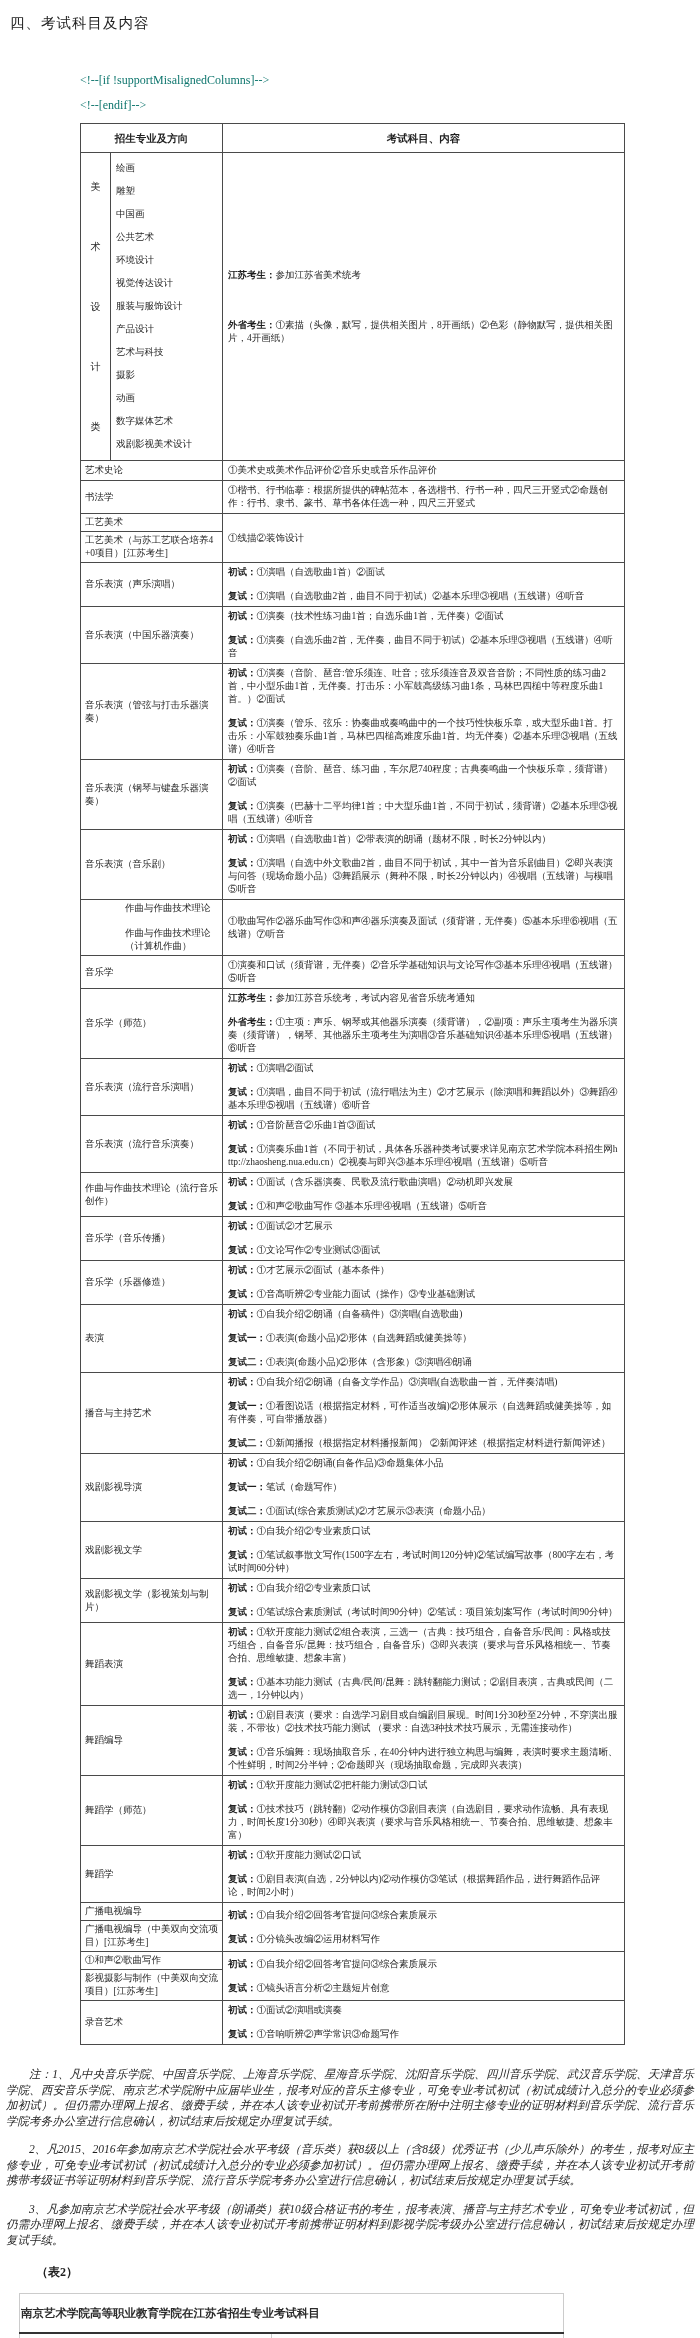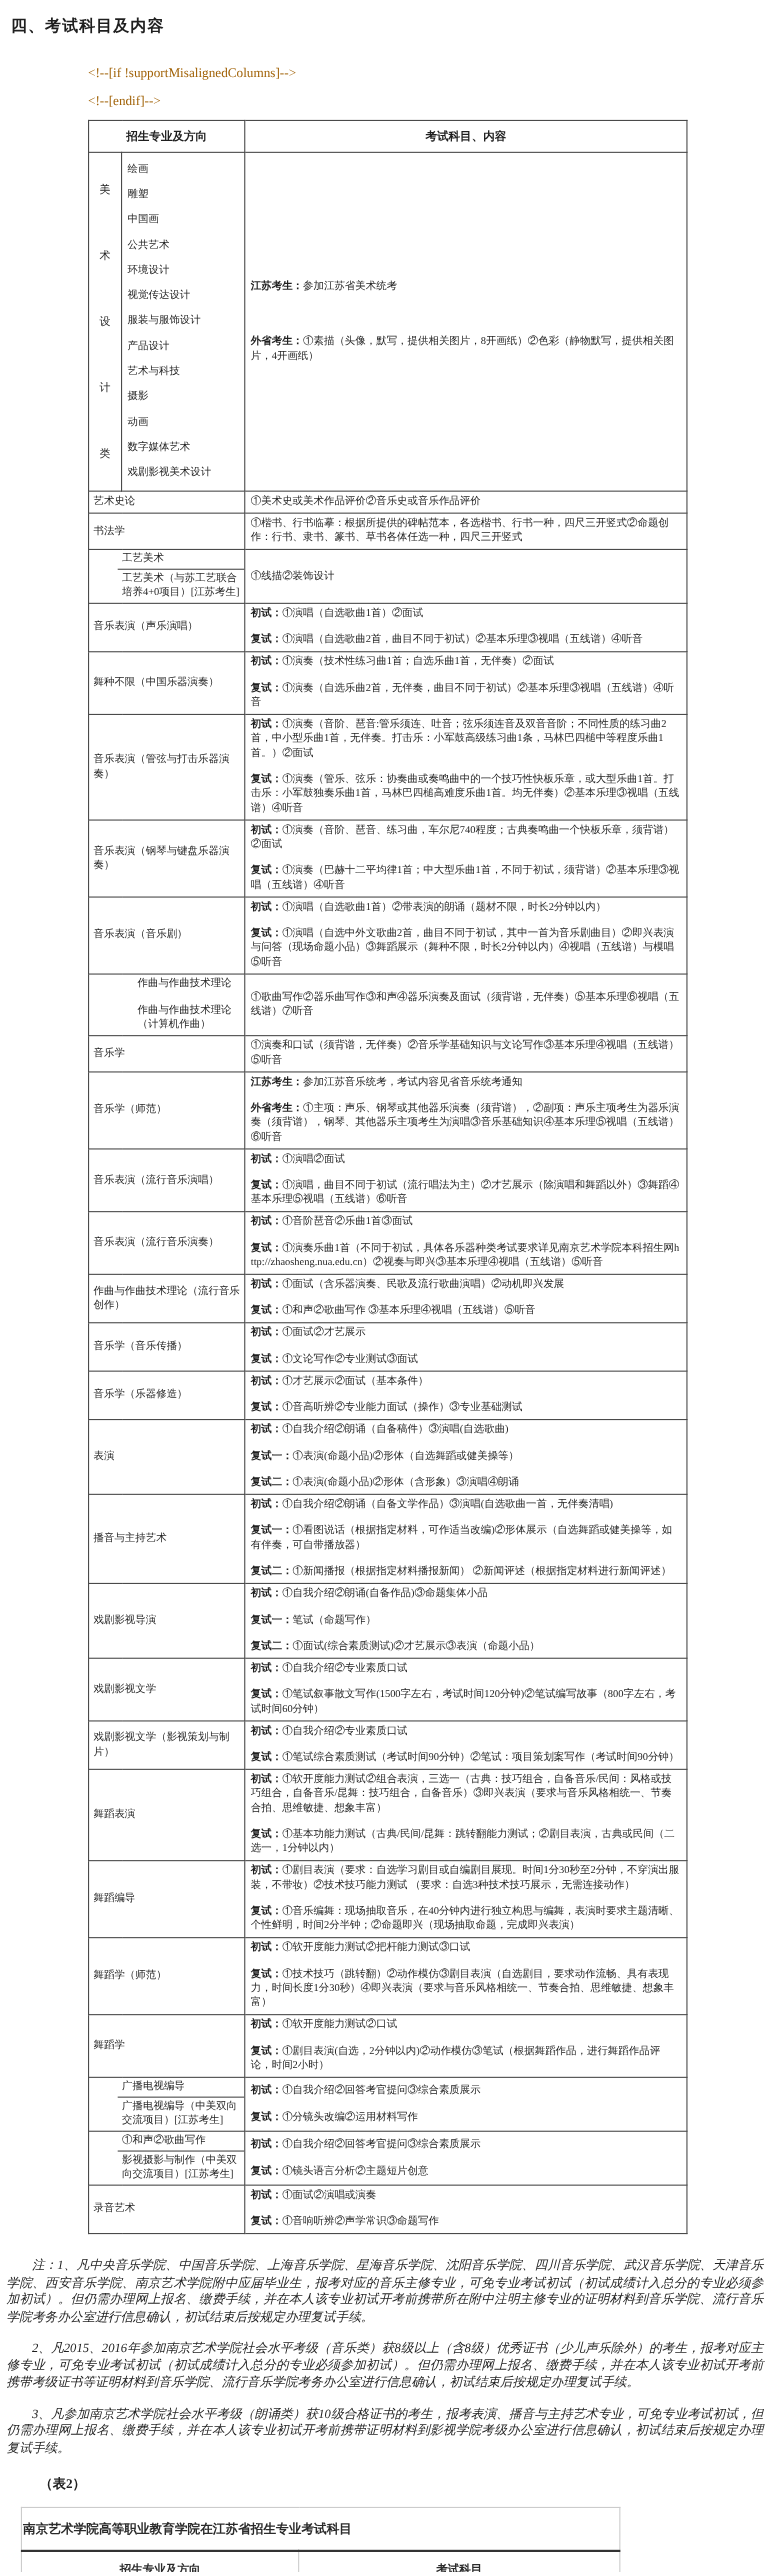--- a/index.html
+++ b/index.html
@@ -1,36 +1,36 @@
 <!DOCTYPE html>
 <html><head>
 <meta charset="utf-8">
 <style>
   html,body{margin:0;padding:0;background:#ffffff;}
   body{width:700px;font-family:"Liberation Serif","DejaVu Serif",serif;color:#1f1f1f;}
   .page{position:relative;width:700px;padding:10px 0 14px 0;box-sizing:border-box;}
-  .doc-title{font-size:14.5px;font-weight:bold;margin:4px 0 26px 10px;letter-spacing:1px;}
-  .comments{margin-left:80px;font-size:12px;color:#a16207;}
+  .doc-title{font-size:14.5px;font-weight:normal;margin:4px 0 40px 10px;letter-spacing:1px;}
+  .comments{margin-left:80px;font-size:12px;color:#0f766e;}
   .comments p{margin:0 0 10px 0;}
   
   table{border-collapse:collapse;}
   .t1{margin:6px 0 0 80px;width:545px;table-layout:fixed;font-size:9.5px;line-height:13px;}
   .t1 th,.t1 td{border:1px solid #4a4a4a;vertical-align:middle;word-break:break-all;}
   .t1 th{font-size:10.5px;font-weight:bold;text-align:center;height:24px;padding:2px;}
   .col-vert{width:30px;}
   .col-majors{width:112px;}
   .vert-cell{text-align:center;padding:0;}
   .vert-wrap{display:flex;flex-direction:column;justify-content:space-around;align-items:center;height:100%;min-height:300px;font-size:10px;}
   .majors-cell{padding:4px 2px 4px 5px;vertical-align:top;}
   .major-line{line-height:23px;white-space:nowrap;}
   .art-content{display:flex;flex-direction:column;justify-content:center;gap:26px;min-height:300px;}
   .left-cell{padding:2px 4px;vertical-align:middle;}
   .left-cell.nopad{padding:0;}
   .subwrap{display:flex;flex-direction:column;height:100%;}
-  .subcell{flex:1;display:flex;align-items:center;padding:2px 4px;box-sizing:border-box;margin-left:26px;}
+  .subcell{flex:1;display:flex;align-items:center;padding:2px 4px;box-sizing:border-box;}
   .subcell + .subcell{border-top:1px solid #4a4a4a;}
   .stack{display:flex;flex-direction:column;gap:12px;margin-left:40px;}
   .content-cell{padding:3px 5px;vertical-align:middle;font-family:Liberation Serif, serif;}
   .para{margin:0;}
   .para + .para{margin-top:11px;}
   .para b{font-weight:bold;}
   
   .notes{margin:22px 6px 0 6px;font-size:11.5px;line-height:15.5px;text-align:justify;}
   .notes p{margin:12px 0 13px 0;text-indent:2em;font-style:italic;}
   
@@ -121,21 +121,21 @@
           </td>
         </tr>
         <tr>
           <td class="left-cell" colspan="2">音乐表演（声乐演唱）</td>
           <td class="content-cell">
             <p class="para"><b>初试：</b>①演唱（自选歌曲1首）②面试</p>
             <p class="para"><b>复试：</b>①演唱（自选歌曲2首，曲目不同于初试）②基本乐理③视唱（五线谱）④听音</p>
           </td>
         </tr>
         <tr>
-          <td class="left-cell" colspan="2">舞种不限（中国乐器演奏）</td>
+          <td class="left-cell" colspan="2">音乐表演（中国乐器演奏）</td>
           <td class="content-cell">
             <p class="para"><b>初试：</b>①演奏（技术性练习曲1首；自选乐曲1首，无伴奏）②面试</p>
             <p class="para"><b>复试：</b>①演奏（自选乐曲2首，无伴奏，曲目不同于初试）②基本乐理③视唱（五线谱）④听音</p>
           </td>
         </tr>
         <tr>
           <td class="left-cell" colspan="2">音乐表演（管弦与打击乐器演奏）</td>
           <td class="content-cell">
             <p class="para"><b>初试：</b>①演奏（音阶、琶音:管乐须连、吐音；弦乐须连音及双音音阶；不同性质的练习曲2首，中小型乐曲1首，无伴奏。打击乐：小军鼓高级练习曲1条，马林巴四槌中等程度乐曲1首。）②面试</p>
             <p class="para"><b>复试：</b>①演奏（管乐、弦乐：协奏曲或奏鸣曲中的一个技巧性快板乐章，或大型乐曲1首。打击乐：小军鼓独奏乐曲1首，马林巴四槌高难度乐曲1首。均无伴奏）②基本乐理③视唱（五线谱）④听音</p>

